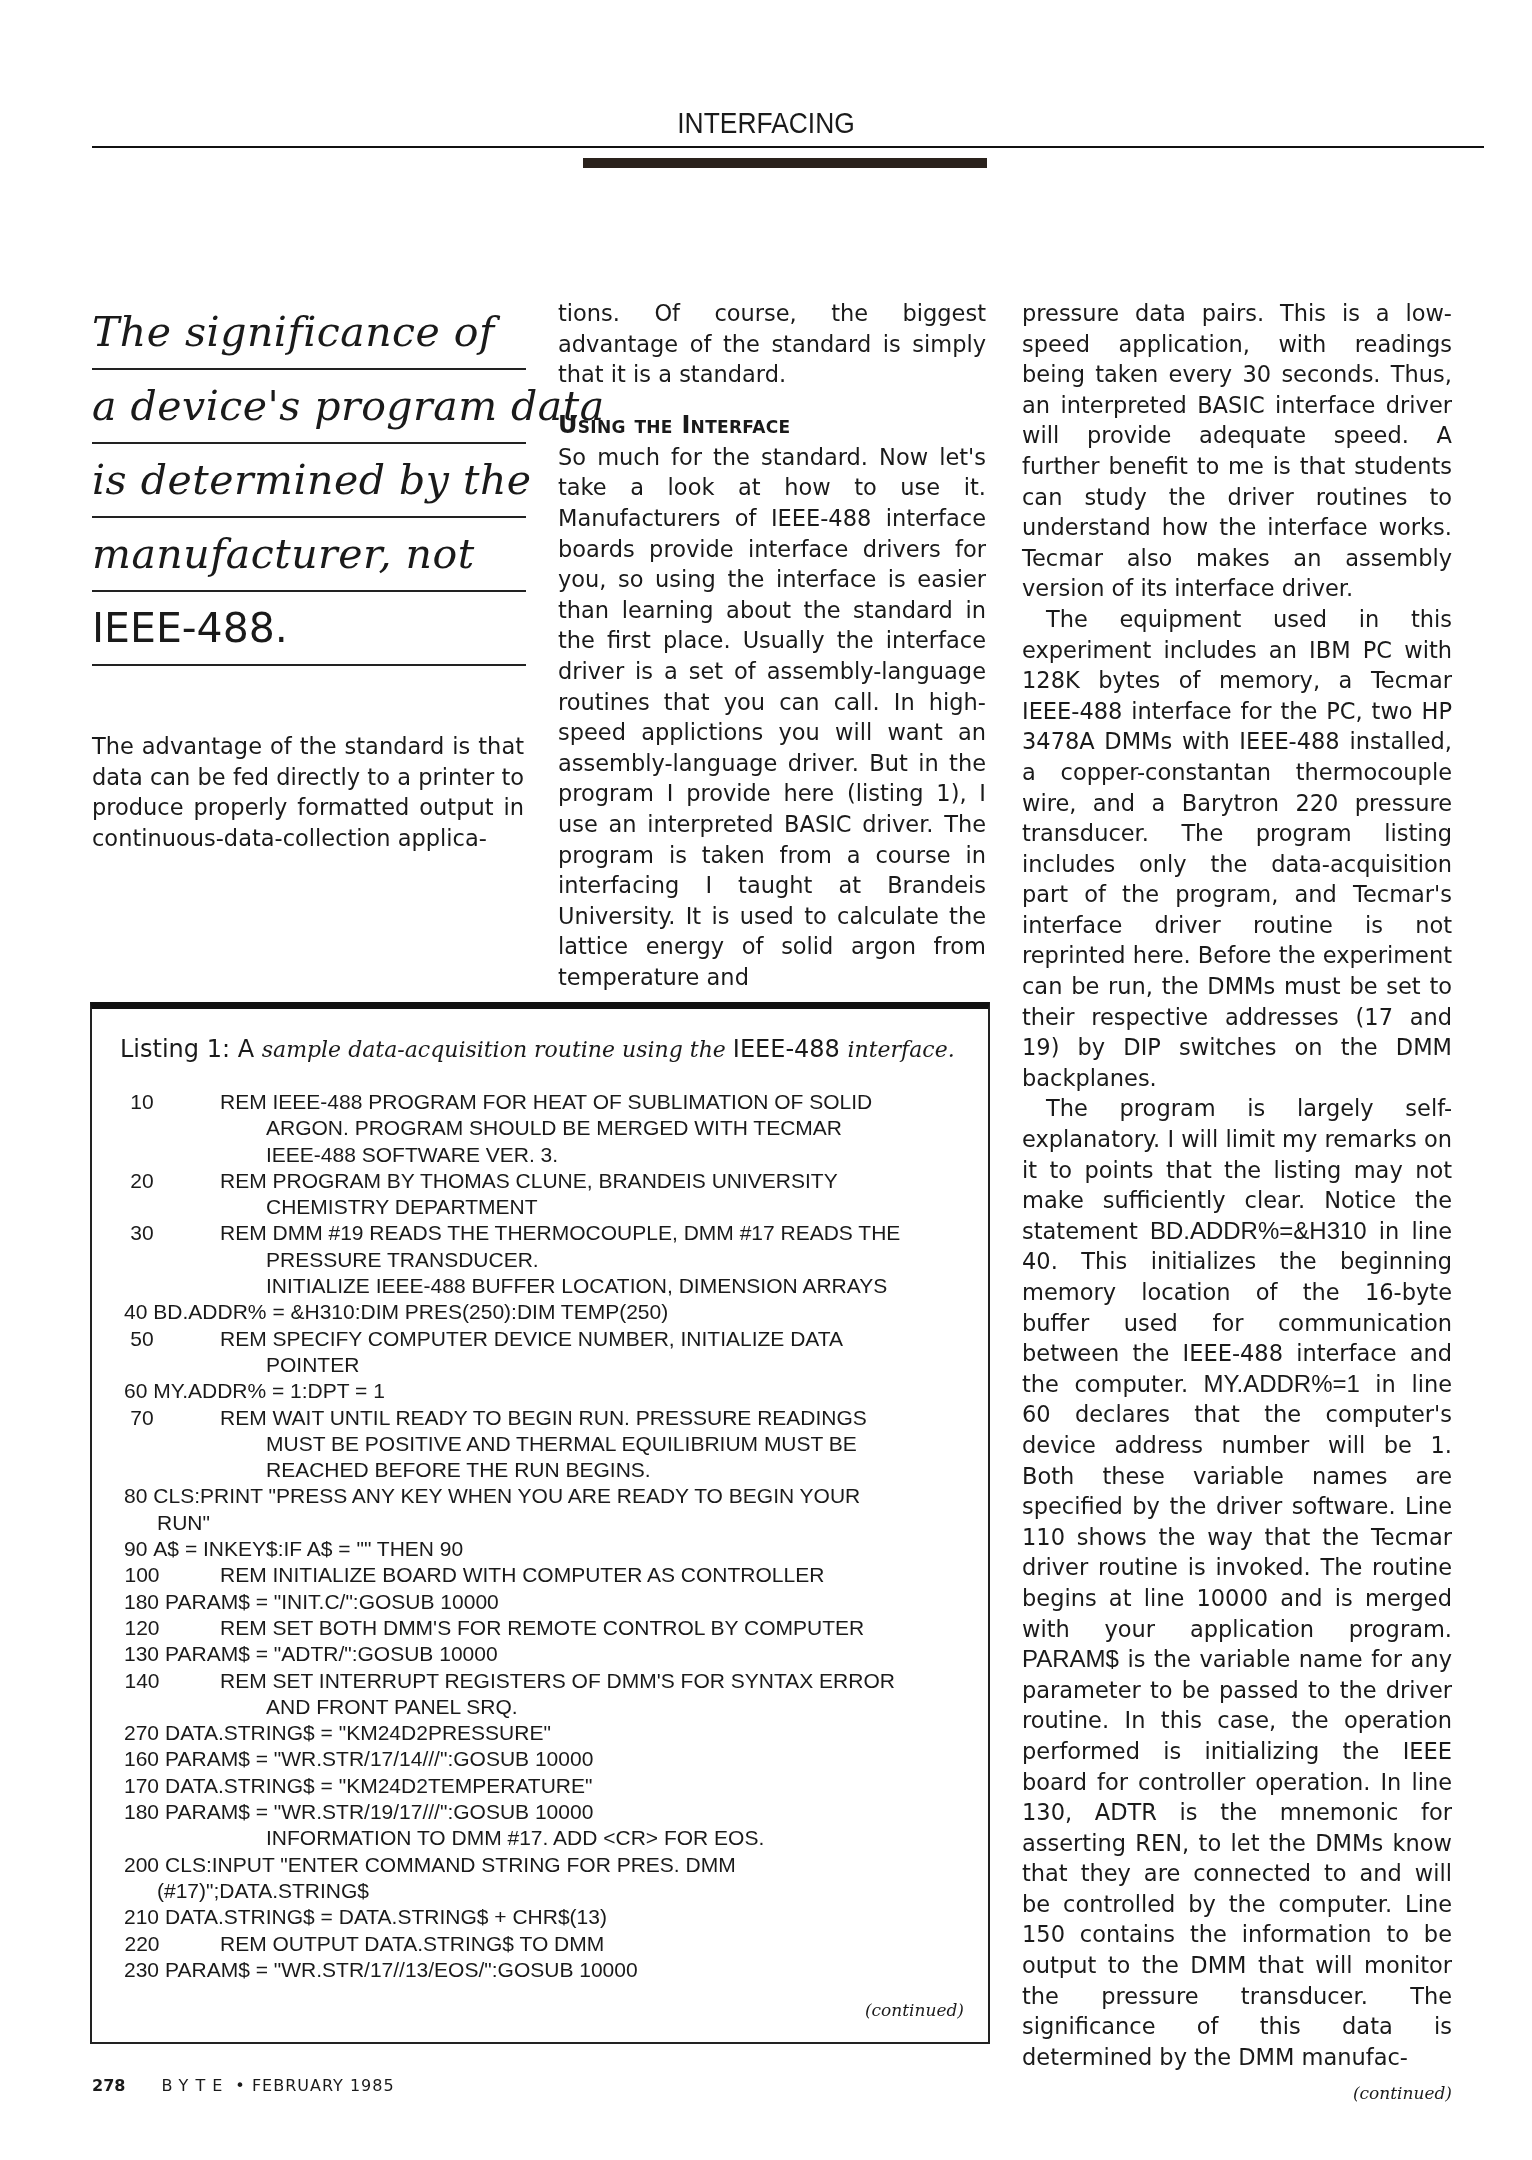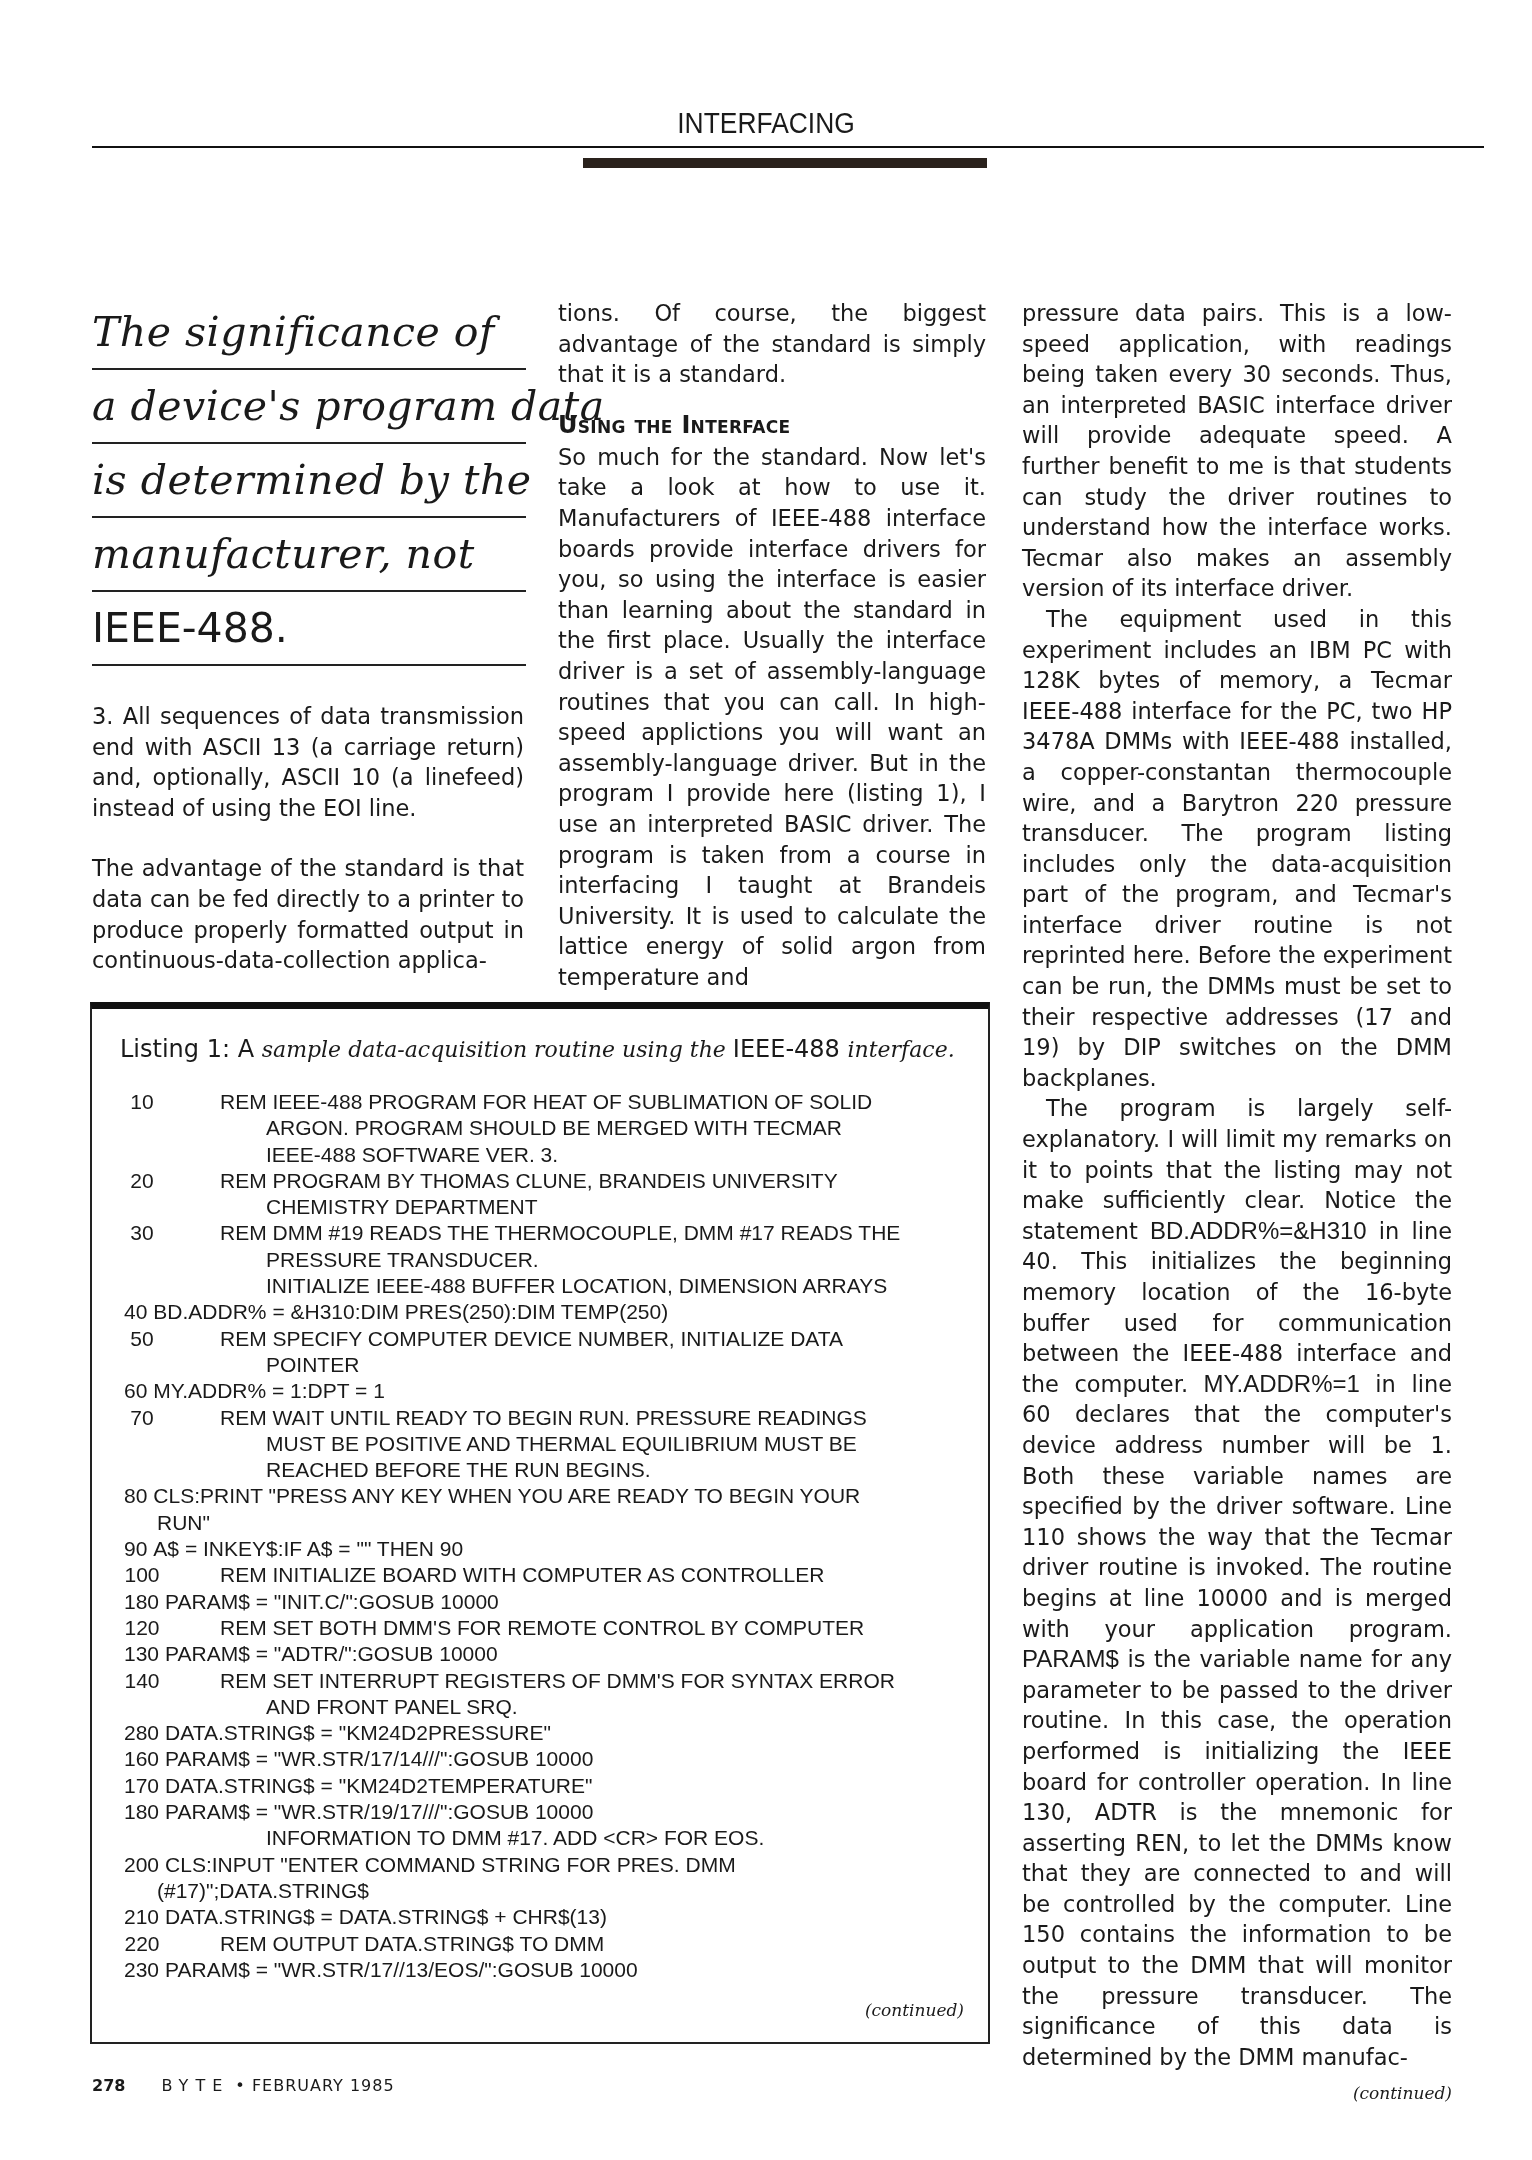--- a/index.html
+++ b/index.html
@@ -88,21 +88,20 @@
 
 <div class="pullquote">
   <div class="pq-line">The significance of</div>
   <div class="pq-line">a device's program data</div>
   <div class="pq-line">is determined by the</div>
   <div class="pq-line">manufacturer, not</div>
   <div class="pq-line last">IEEE-488.</div>
 </div>
 
 <div class="col col-1">
-  <p>3. All sequences of data transmission end with ASCII 13 (a carriage return) and, optionally, ASCII 10 (a linefeed) instead of using the EOI line.</p>
   <div class="gap"></div>
   <p>The advantage of the standard is that data can be fed directly to a printer to produce properly formatted output in continuous-data-collection applica-</p>
 </div>
 
 <div class="col col-2">
   <p>tions. Of course, the biggest advantage of the standard is simply that it is a standard.</p>
   <p class="heading-caps">Using the Interface</p>
   <p>So much for the standard. Now let's take a look at how to use it. Manufacturers of IEEE-488 interface boards provide interface drivers for you, so using the interface is easier than learning about the standard in the first place. Usually the interface driver is a set of assembly-language routines that you can call. In high-speed applictions you will want an assembly-language driver. But in the program I provide here (listing 1), I use an interpreted BASIC driver. The program is taken from a course in interfacing I taught at Brandeis University. It is used to calculate the lattice energy of solid argon from temperature and</p>
 </div>
 
@@ -135,21 +134,21 @@
       <div class="code-line cont"><span class="cont" style="display: inline-block;">REACHED BEFORE THE RUN BEGINS.</span></div>
       <div class="code-line stmt"><span class="ln">80</span><span>CLS:PRINT "PRESS ANY KEY WHEN YOU ARE READY TO BEGIN YOUR</span></div>
       <div class="code-line cont2"><span class="cont2" style="display: inline-block;">RUN"</span></div>
       <div class="code-line stmt"><span class="ln">90</span><span>A$ = INKEY$:IF A$ = "" THEN 90</span></div>
       <div class="code-line rem"><span class="ln">100</span><span class="rem">REM INITIALIZE BOARD WITH COMPUTER AS CONTROLLER</span></div>
       <div class="code-line stmt"><span class="ln">180</span><span>PARAM$ = "INIT.C/":GOSUB 10000</span></div>
       <div class="code-line rem"><span class="ln">120</span><span class="rem">REM SET BOTH DMM'S FOR REMOTE CONTROL BY COMPUTER</span></div>
       <div class="code-line stmt"><span class="ln">130</span><span>PARAM$ = "ADTR/":GOSUB 10000</span></div>
       <div class="code-line rem"><span class="ln">140</span><span class="rem">REM SET INTERRUPT REGISTERS OF DMM'S FOR SYNTAX ERROR</span></div>
       <div class="code-line cont"><span class="cont" style="display: inline-block;">AND FRONT PANEL SRQ.</span></div>
-      <div class="code-line stmt"><span class="ln">280</span><span>DATA.STRING$ = "KM24D2PRESSURE"</span></div>
+      <div class="code-line stmt"><span class="ln">270</span><span>DATA.STRING$ = "KM24D2PRESSURE"</span></div>
       <div class="code-line stmt"><span class="ln">160</span><span>PARAM$ = "WR.STR/17/14///":GOSUB 10000</span></div>
       <div class="code-line stmt"><span class="ln">170</span><span>DATA.STRING$ = "KM24D2TEMPERATURE"</span></div>
       <div class="code-line stmt"><span class="ln">180</span><span>PARAM$ = "WR.STR/19/17///":GOSUB 10000</span></div>
       <div class="code-line cont"><span class="cont" style="display: inline-block;">INFORMATION TO DMM #17. ADD &lt;CR&gt; FOR EOS.</span></div>
       <div class="code-line stmt"><span class="ln">200</span><span>CLS:INPUT "ENTER COMMAND STRING FOR PRES. DMM</span></div>
       <div class="code-line cont2"><span class="cont2" style="display: inline-block;">(#17)";DATA.STRING$</span></div>
       <div class="code-line stmt"><span class="ln">210</span><span>DATA.STRING$ = DATA.STRING$ + CHR$(13)</span></div>
       <div class="code-line rem"><span class="ln">220</span><span class="rem">REM  OUTPUT DATA.STRING$ TO DMM</span></div>
       <div class="code-line stmt"><span class="ln">230</span><span>PARAM$ = "WR.STR/17//13/EOS/":GOSUB 10000</span></div>
     </div>

